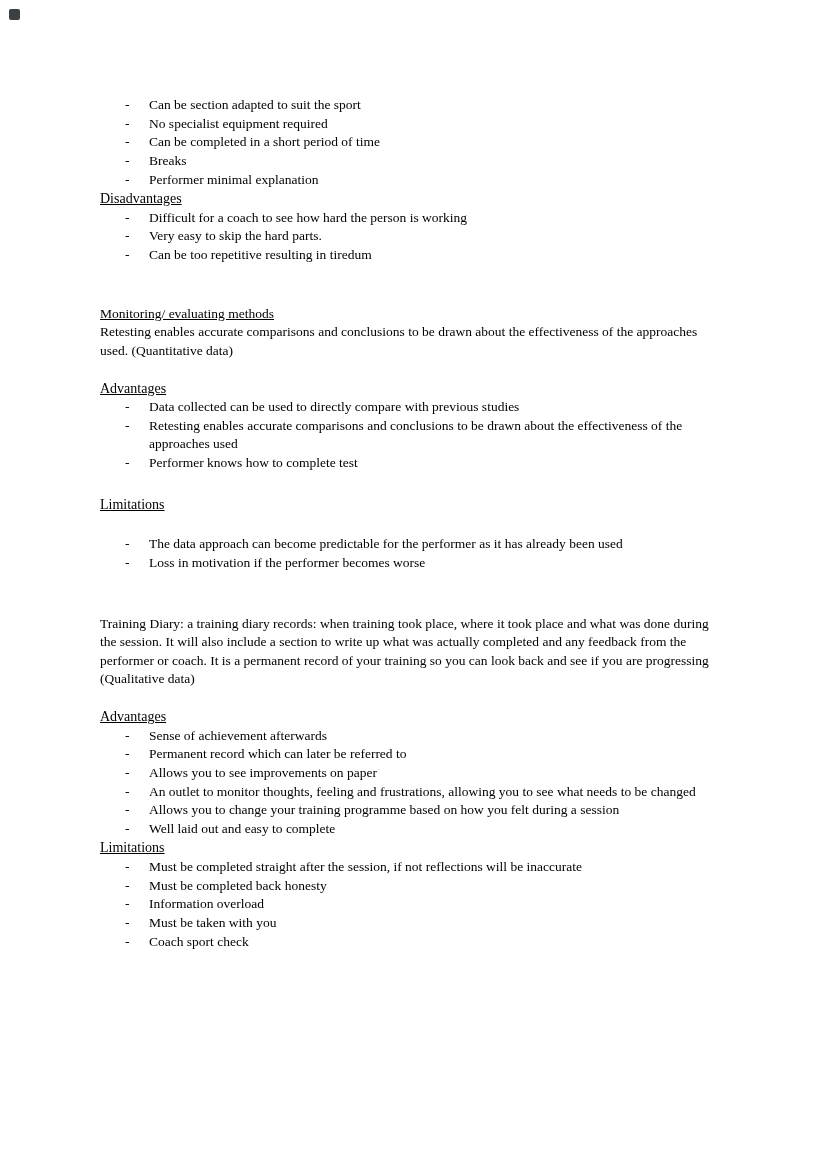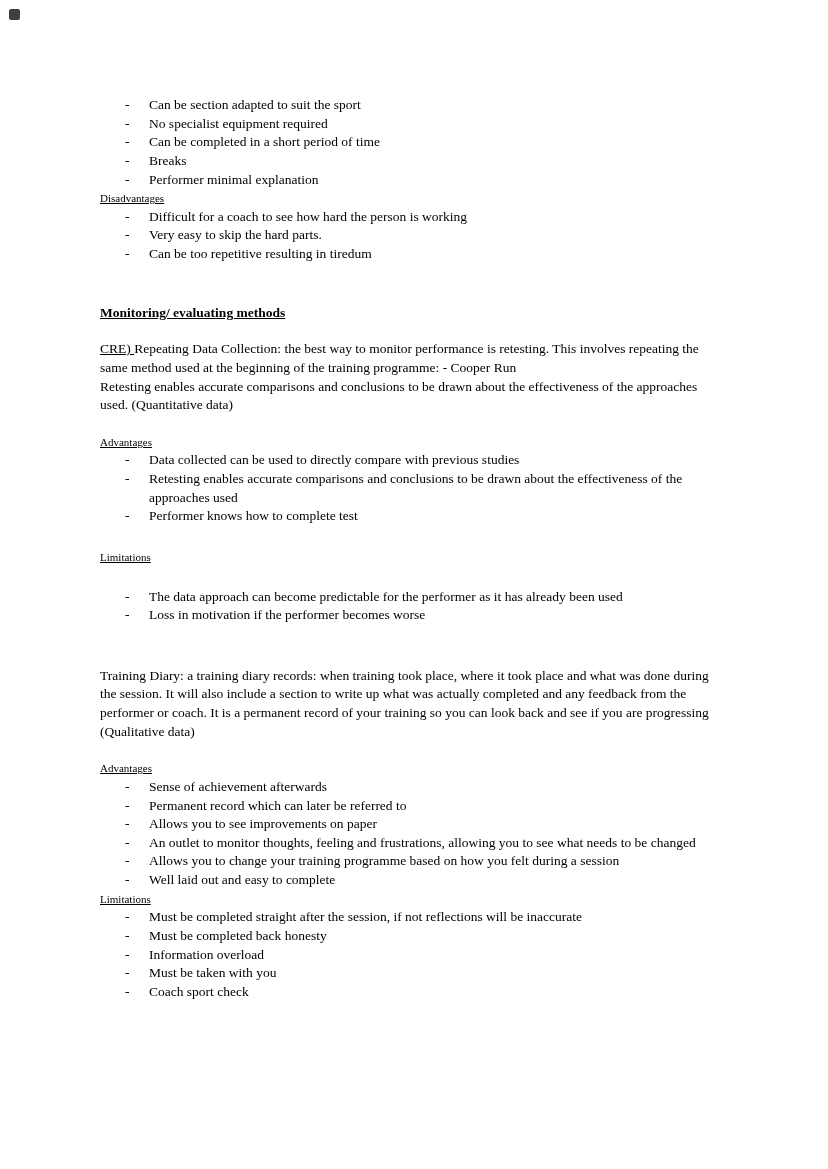--- a/index.html
+++ b/index.html
@@ -32,25 +32,25 @@
   }
   .blist .dash {
     flex: 0 0 24px;
   }
   .blist .txt {
     flex: 1 1 auto;
   }
   .heading-u {
     text-decoration: underline;
     font-weight: normal;
-    font-size: 11px;
+    font-size: 14px;
   }
   .title-bu {
     text-decoration: underline;
-    font-weight: bold;
+    font-weight: normal;
     font-size: 13.5px;
   }
   .u { text-decoration: underline; }
   .mt-section { margin-top: 40px; }
   .mt-para { margin-top: 18px; }
   .mt-head { margin-top: 18px; }
   .mt-head-lg { margin-top: 22px; }
   .mt-list { margin-top: 21px; }
   .mt-block { margin-top: 42px; }
   .mt-head-sm { margin-top: 18px; }
@@ -97,21 +97,20 @@
       <span class="txt">Very easy to skip the hard parts.</span>
     </div>
     <div class="item">
       <span class="dash">-</span>
       <span class="txt">Can be too repetitive resulting in tiredum</span>
     </div>
   </div>
 
   <div class="mt-section"><span class="title-bu">Monitoring/ evaluating methods</span></div>
 
-  <p class="doc-para mt-para"><span class="u">CRE) </span><span>Repeating Data Collection: the best way to monitor performance is retesting. This involves repeating the same method used at the beginning of the training programme: - Cooper Run</span></p>
   <p class="doc-para"><span>Retesting enables accurate comparisons and conclusions to be drawn about the effectiveness of the approaches used. (Quantitative data)</span></p>
 
   <div class="mt-head"><span class="heading-u">Advantages</span></div>
   <div class="blist">
     <div class="item">
       <span class="dash">-</span>
       <span class="txt">Data collected can be used to directly compare with previous studies</span>
     </div>
     <div class="item">
       <span class="dash">-</span>

